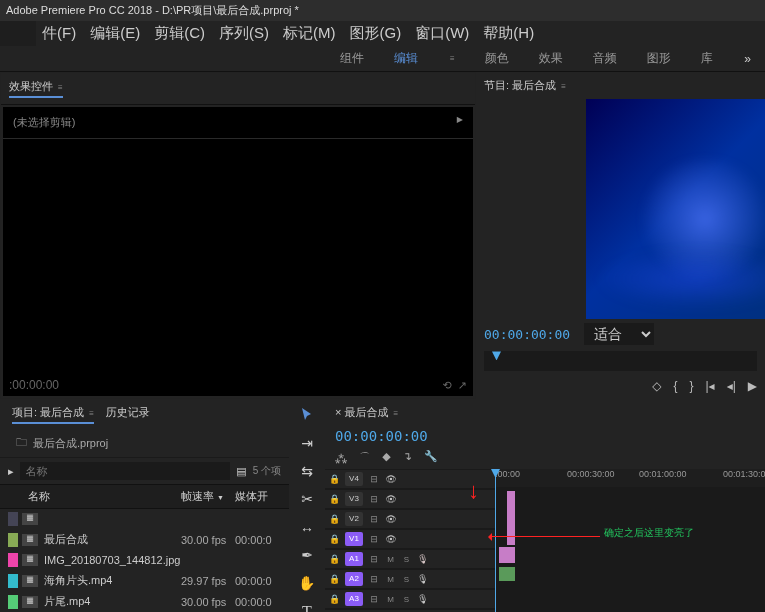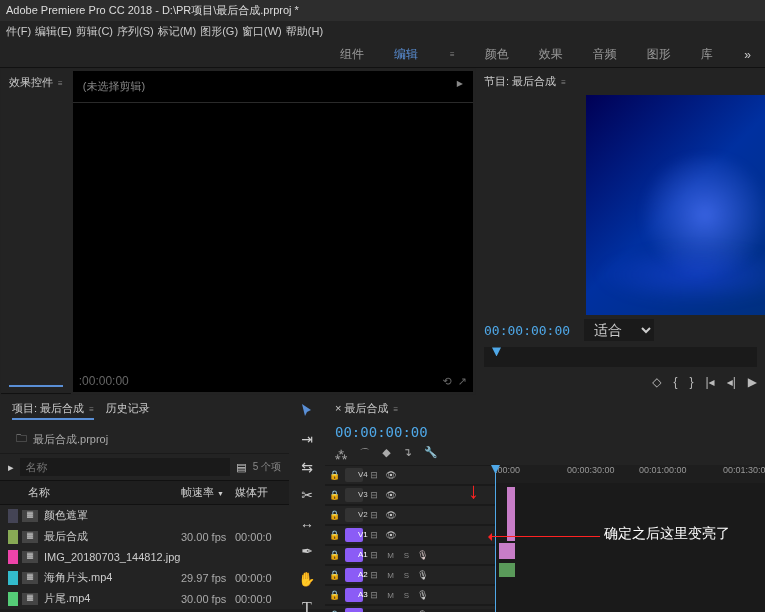--- a/index.html
+++ b/index.html
@@ -1,25 +1,25 @@
 <!DOCTYPE html>
 <html><head>
 <meta charset="utf-8">
 <style>
 * { box-sizing: border-box; margin: 0; padding: 0; font-family: "Microsoft YaHei", sans-serif; }
 body { background: #1e1e1e; color: #ccc; width: 765px; height: 612px; overflow: hidden; font-size: 11px; }
 .titlebar { background: #2d2d2d; padding: 3px 6px; font-size: 11px; color: #ddd; }
-.menubar { background: #232323; padding: 3px 6px; display: flex; gap: 4px; font-size: 11px; }
+.menubar { background: #232323; padding: 3px 6px; display: flex; gap: 14px; font-size: 15px; margin-left: 36px; }
 .menubar span { cursor: pointer; }
 .workspace-bar { background: #232323; height: 26px; display: flex; align-items: center; padding-left: 340px; gap: 30px; font-size: 12px; border-bottom: 1px solid #111; }
 .workspace-bar .ws { color: #999; cursor: pointer; }
 .workspace-bar .ws.active { color: #5a8fd6; }
 .workspace-bar .more { margin-left: auto; margin-right: 14px; color: #ccc; }
 .main { display: flex; height: 327px; }
-.left-top { width: 476px; background: #232323; border: 1px solid #222; display: flex; }
+.left-top { width: 476px; background: #232323; border: 1px solid #222; display: flex; flex-direction: column; }
 .panel-tabs { display: flex; gap: 12px; padding: 6px 8px; border-bottom: 1px solid #111; }
 .panel-tabs .tab { color: #ccc; font-size: 11px; cursor: pointer; }
 .panel-tabs .tab.active { border-bottom: 2px solid #5a8fd6; padding-bottom: 2px; }
 .hamburger { font-size: 8px; color: #888; margin-left: 2px; }
 .dark-area { flex: 1; background: #000000; margin: 2px; position: relative; }
 .no-clip { padding: 8px 10px; color: #888; font-size: 11px; border-bottom: 1px solid #2a2a2a; display: flex; }
 .no-clip .tri { margin-left: auto; font-size: 8px; }
 .tc-bottom { position: absolute; bottom: 4px; left: 6px; font-size: 12px; color: #666; }
 .icons-br { position: absolute; bottom: 4px; right: 6px; display: flex; gap: 6px; color: #666; font-size: 11px; }
 
@@ -64,39 +64,39 @@
 
 .timeline { flex: 1; background: #232323; display: flex; flex-direction: column; }
 .tl-tab { padding: 6px 10px; font-size: 11px; }
 .tl-tc-row { display: flex; align-items: center; padding: 2px 10px; }
 .tl-tc { color: #4fa8e8; font-size: 14px; font-family: monospace; }
 .tl-tools-row { display: flex; gap: 12px; padding: 4px 10px; color: #aaa; }
 .tl-body { flex: 1; display: flex; }
 .track-headers { width: 170px; }
 .track { display: flex; align-items: center; height: 20px; padding: 0 4px; gap: 5px; font-size: 9px; border-bottom: 1px solid #1a1a1a; border-top: 1px solid #1a1a1a; }
 .lock { width: 11px; text-align: center; color: #888; }
-.trk-btn { width: 18px; height: 14px; background: #333; color: #ccc; line-height: 14px; font-size: 8px; border-radius: 2px; padding-left: 13px; }
+.trk-btn { width: 18px; height: 14px; background: #333; color: #ccc; text-align: center; line-height: 14px; font-size: 8px; border-radius: 2px; }
 .trk-btn.on { background: #8b5cf6; color: #fff; }
 .sync { width: 12px; text-align: center; color: #888; }
 .eye { width: 12px; text-align: center; color: #ccc; }
 .ms { width: 11px; text-align: center; color: #888; font-size: 8px; }
 .mic { width: 11px; text-align: center; color: #ccc; font-size: 9px; }
 .mic.hot { color: #dcc; }
 .tl-content { flex: 1; position: relative; background: #1a1a1a; }
 .tl-ruler { height: 18px; background: #1e1e1e; display: flex; font-size: 9px; color: #999; position: relative; }
 .tl-ruler span { position: absolute; }
 .tl-play { position: absolute; left: 0; top: 0; width: 1px; height: 180px; background: #4fa8e8; }
 .tl-play::before { content: ""; position: absolute; top: 0; left: -4px; width: 9px; height: 9px; background: #4fa8e8; clip-path: polygon(50% 100%, 0 0, 100% 0); }
 .clip-v { position: absolute; background: #c77dc7; height: 16px; }
 .clip-a { position: absolute; background: #5a9a5a; height: 14px; }
 
 .anno-arrow1 { position: absolute; left: 468px; top: 478px; color: #ff2222; font-size: 22px; pointer-events: none; }
 .anno-line { position: absolute; left: 490px; top: 536px; width: 110px; height: 1px; background: #ff2222; pointer-events: none; }
 .anno-line::after { content: ""; position: absolute; left: -6px; top: -3px; border: 4px solid transparent; border-right-color: #ff2222; }
-.anno-text { position: absolute; left: 604px; top: 524px; color: #ffffff; font-size: 14px; line-height: 18px; pointer-events: none; }
+.anno-text { position: absolute; left: 604px; top: 524px; color: #22c55e; font-size: 10px; line-height: 18px; pointer-events: none; }
 </style>
 </head>
 <body>
 
 <div class="titlebar">Adobe Premiere Pro CC 2018 - D:\PR项目\最后合成.prproj *</div>
 
 <div class="menubar" id="menubar">
     <span>件(F)</span>
     <span>编辑(E)</span>
     <span>剪辑(C)</span>
@@ -177,21 +177,20 @@
     <div class="cols">
       <span class="c1"></span>
       <span class="c2">名称</span>
       <span class="c3"><span>帧速率</span> <span style="font-size:7px">▼</span></span>
       <span class="c4">媒体开</span>
     </div>
     <div id="assets">
         <div class="asset-row">
           <div class="swatch" style="background:#445"></div>
           <div class="thumb">▦</div>
-          <span class="n">颜色遮罩</span>
           <span class="fr"></span>
           <span class="st"></span>
         </div>
         <div class="asset-row">
           <div class="swatch" style="background:#8a5"></div>
           <div class="thumb">▦</div>
           <span class="n">最后合成</span>
           <span class="fr">30.00 fps</span>
           <span class="st">00:00:0</span>
         </div>

